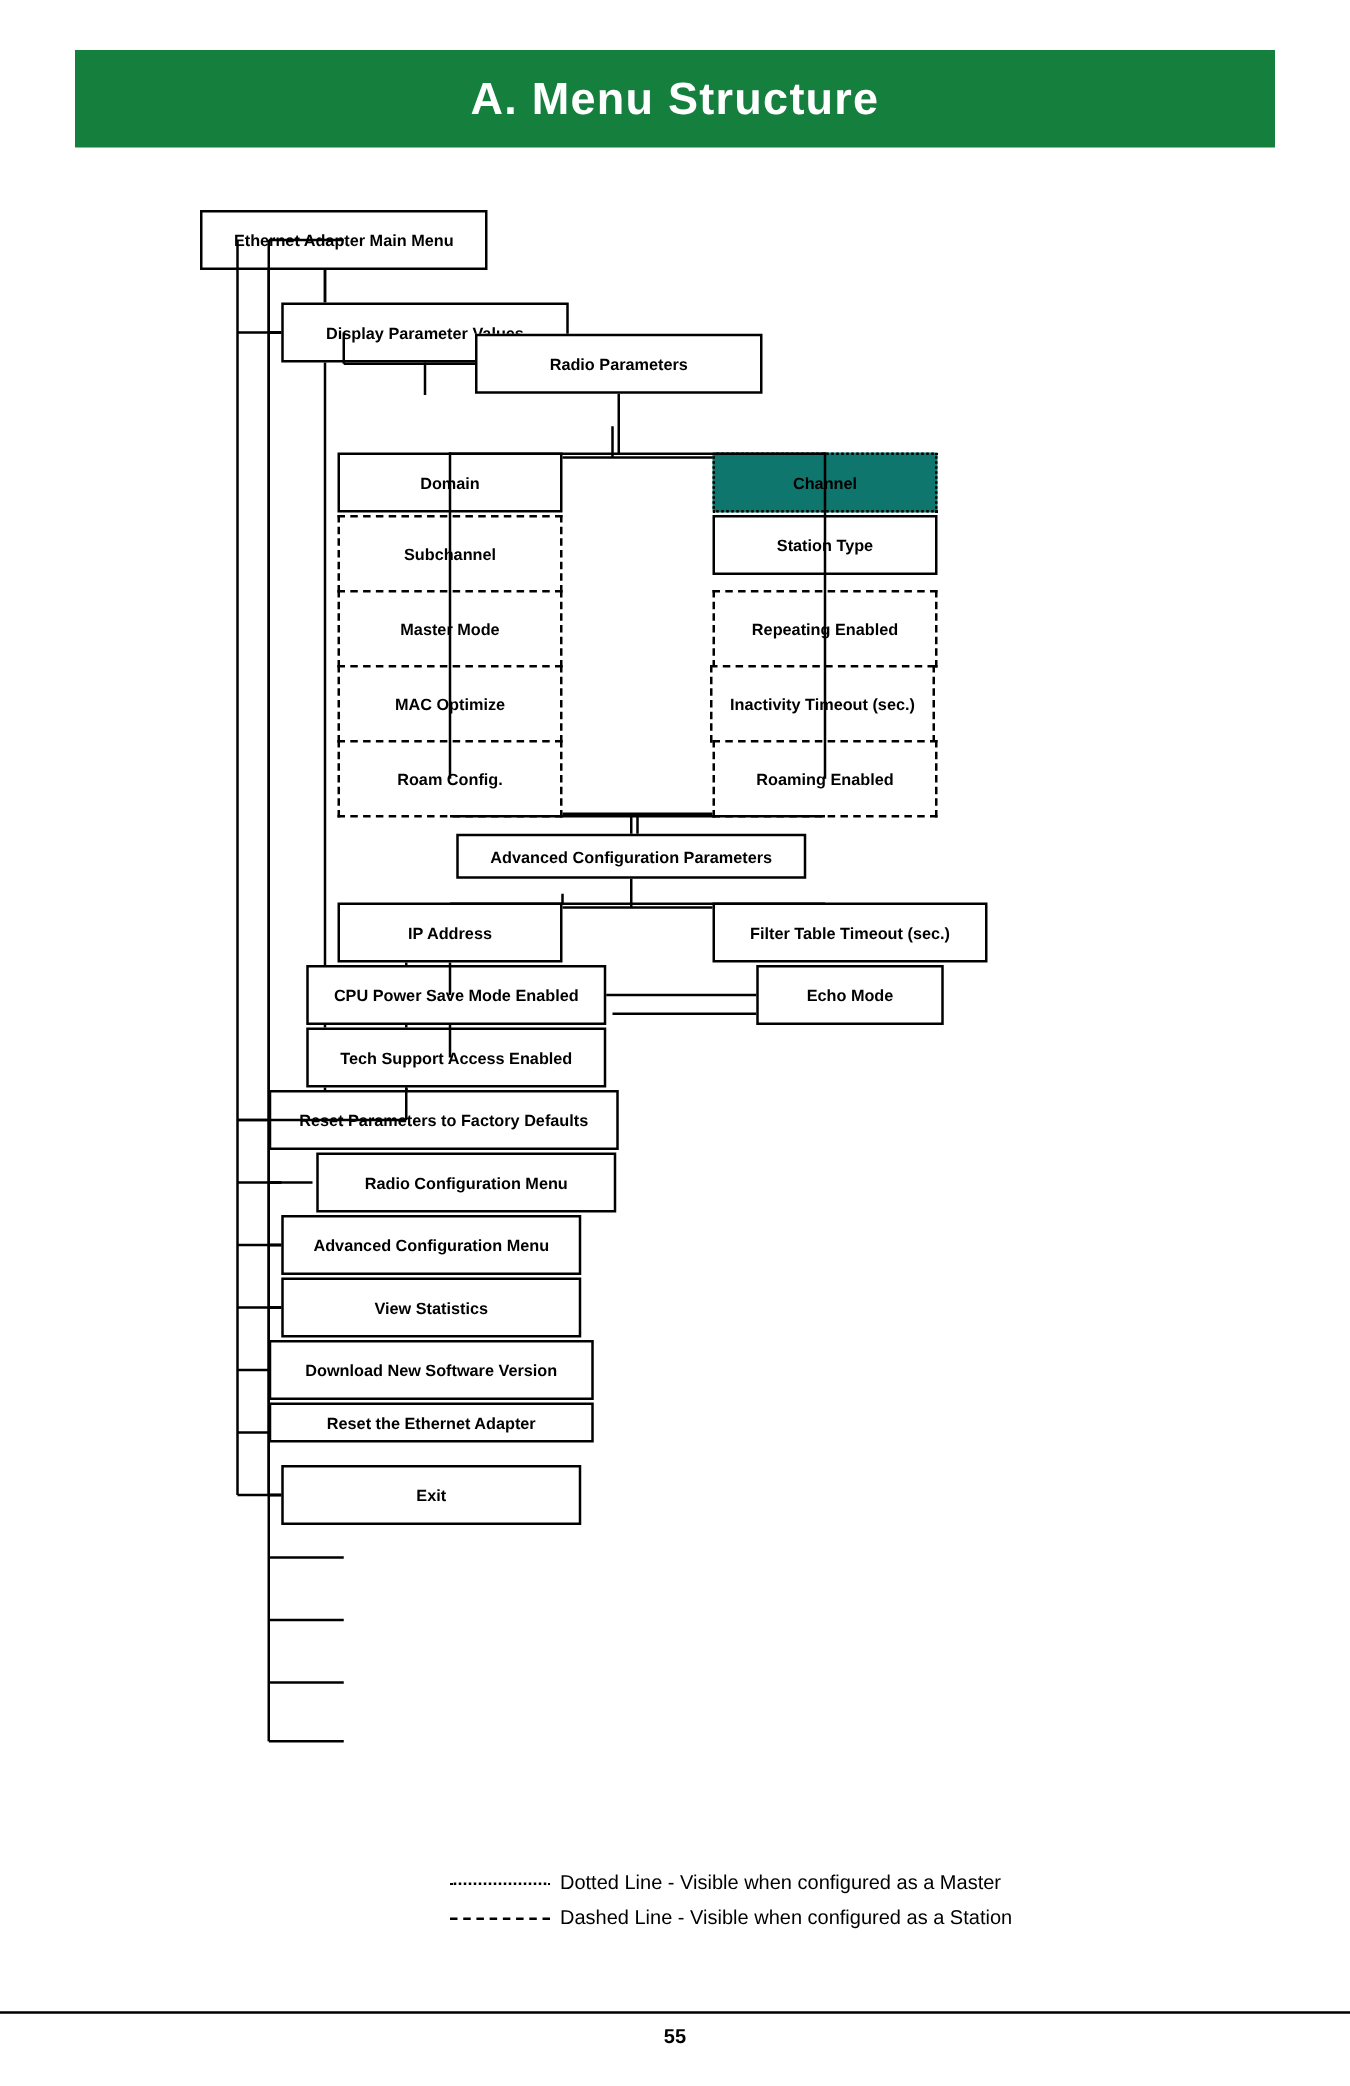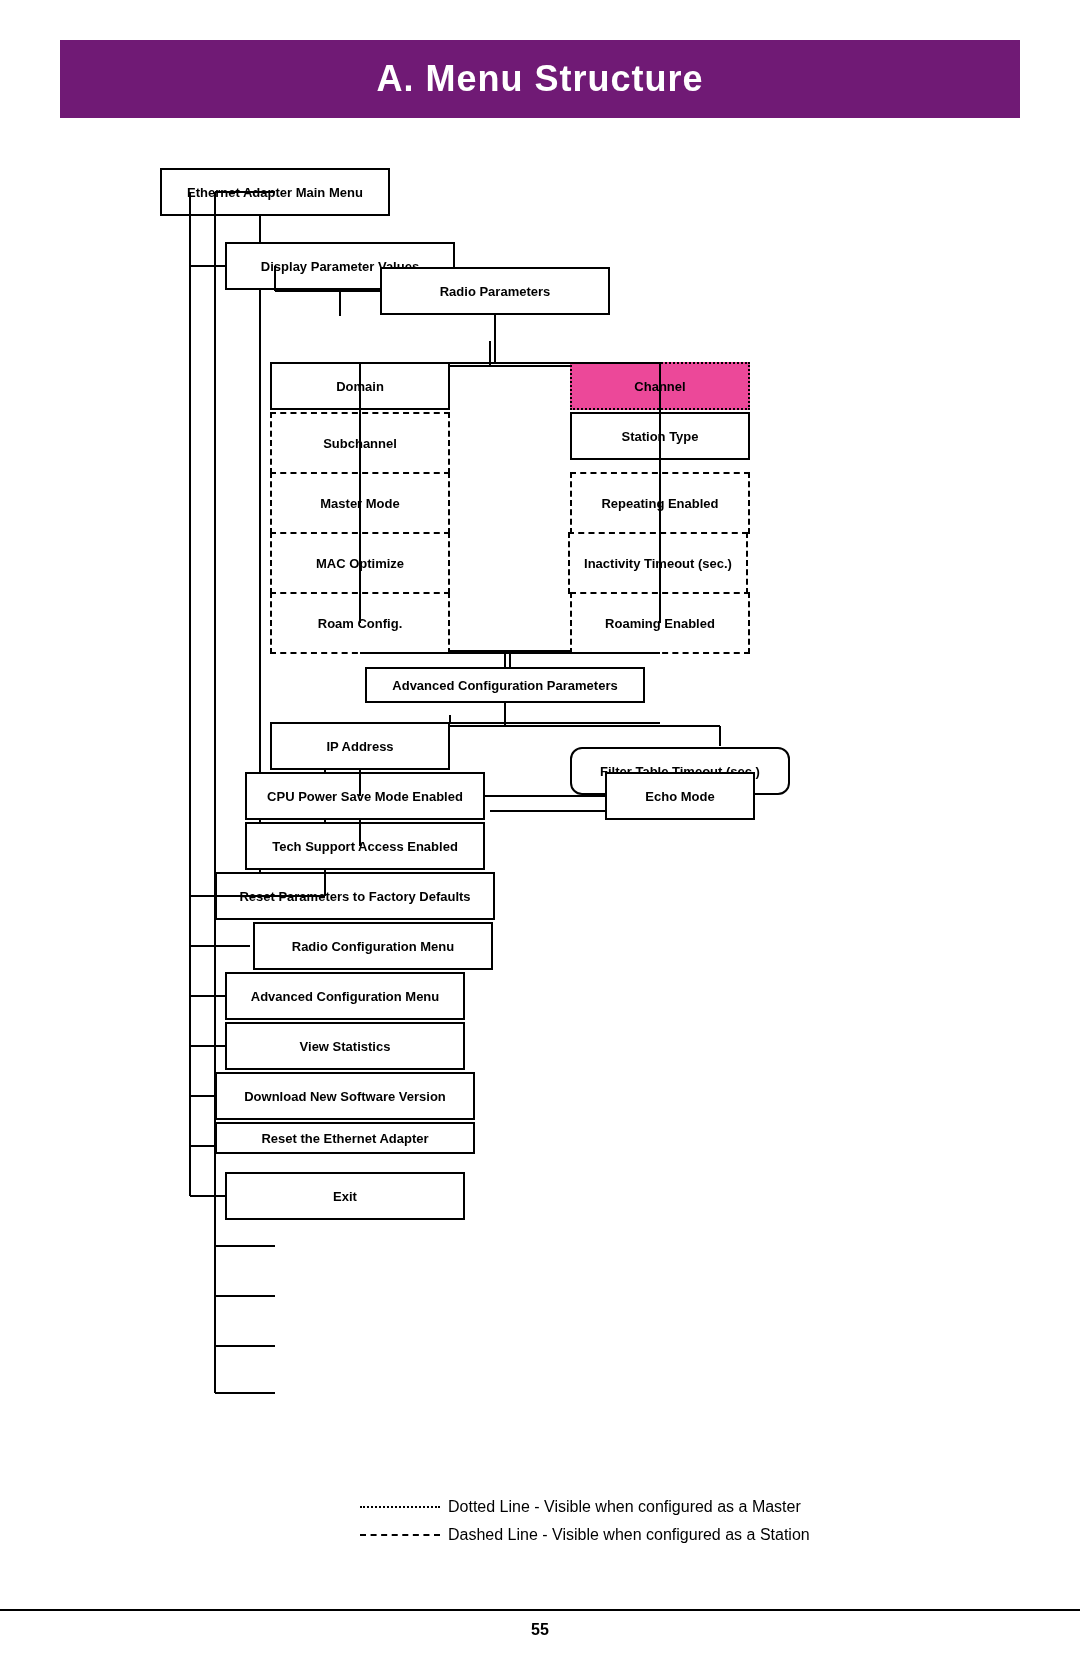--- a/index.html
+++ b/index.html
@@ -5,21 +5,21 @@
     * { box-sizing: border-box; margin: 0; padding: 0; }
     body {
       background: #fff;
       font-family: Arial, sans-serif;
       width: 1080px;
       min-height: 1669px;
       position: relative;
     }
 
     .page-header {
-      background: #701a75;
+      background: #15803d;
       color: #fff;
       text-align: center;
       padding: 18px 0;
       margin: 40px 60px 0 60px;
     }
 
     .page-header h1 {
       font-size: 36px;
       font-weight: bold;
       letter-spacing: 1px;
@@ -42,21 +42,21 @@
       font-size: 13px;
       font-weight: bold;
       font-family: Arial, sans-serif;
       text-align: center;
       padding: 4px 8px;
     }
 
     .box-dotted {
       position: absolute;
       border: 2.5px dotted #000;
-      background: #ec4899;
+      background: #0f766e;
       display: flex;
       align-items: center;
       justify-content: center;
       font-size: 13px;
       font-weight: bold;
       font-family: Arial, sans-serif;
       text-align: center;
       padding: 4px 8px;
     }
 
@@ -266,21 +266,21 @@
   </div>
 
   <div class="box" style="left:305px; top:509px; width:280px; height:36px;">
     <span>Advanced Configuration Parameters</span>
   </div>
 
   <div class="box" style="left:210px; top:564px; width:180px; height:48px;">
     <span>IP Address</span>
   </div>
 
-  <div class="box" style="left:510px; top:589px; width:220px; height:48px;border-radius:12px;">
+  <div class="box" style="left:510px; top:564px; width:220px; height:48px;">
     <span>Filter Table Timeout (sec.)</span>
   </div>
 
   <div class="box" style="left:185px; top:614px; width:240px; height:48px;">
     <span>CPU Power Save Mode Enabled</span>
   </div>
 
   <div class="box" style="left:545px; top:614px; width:150px; height:48px;">
     <span>Echo Mode</span>
   </div>

